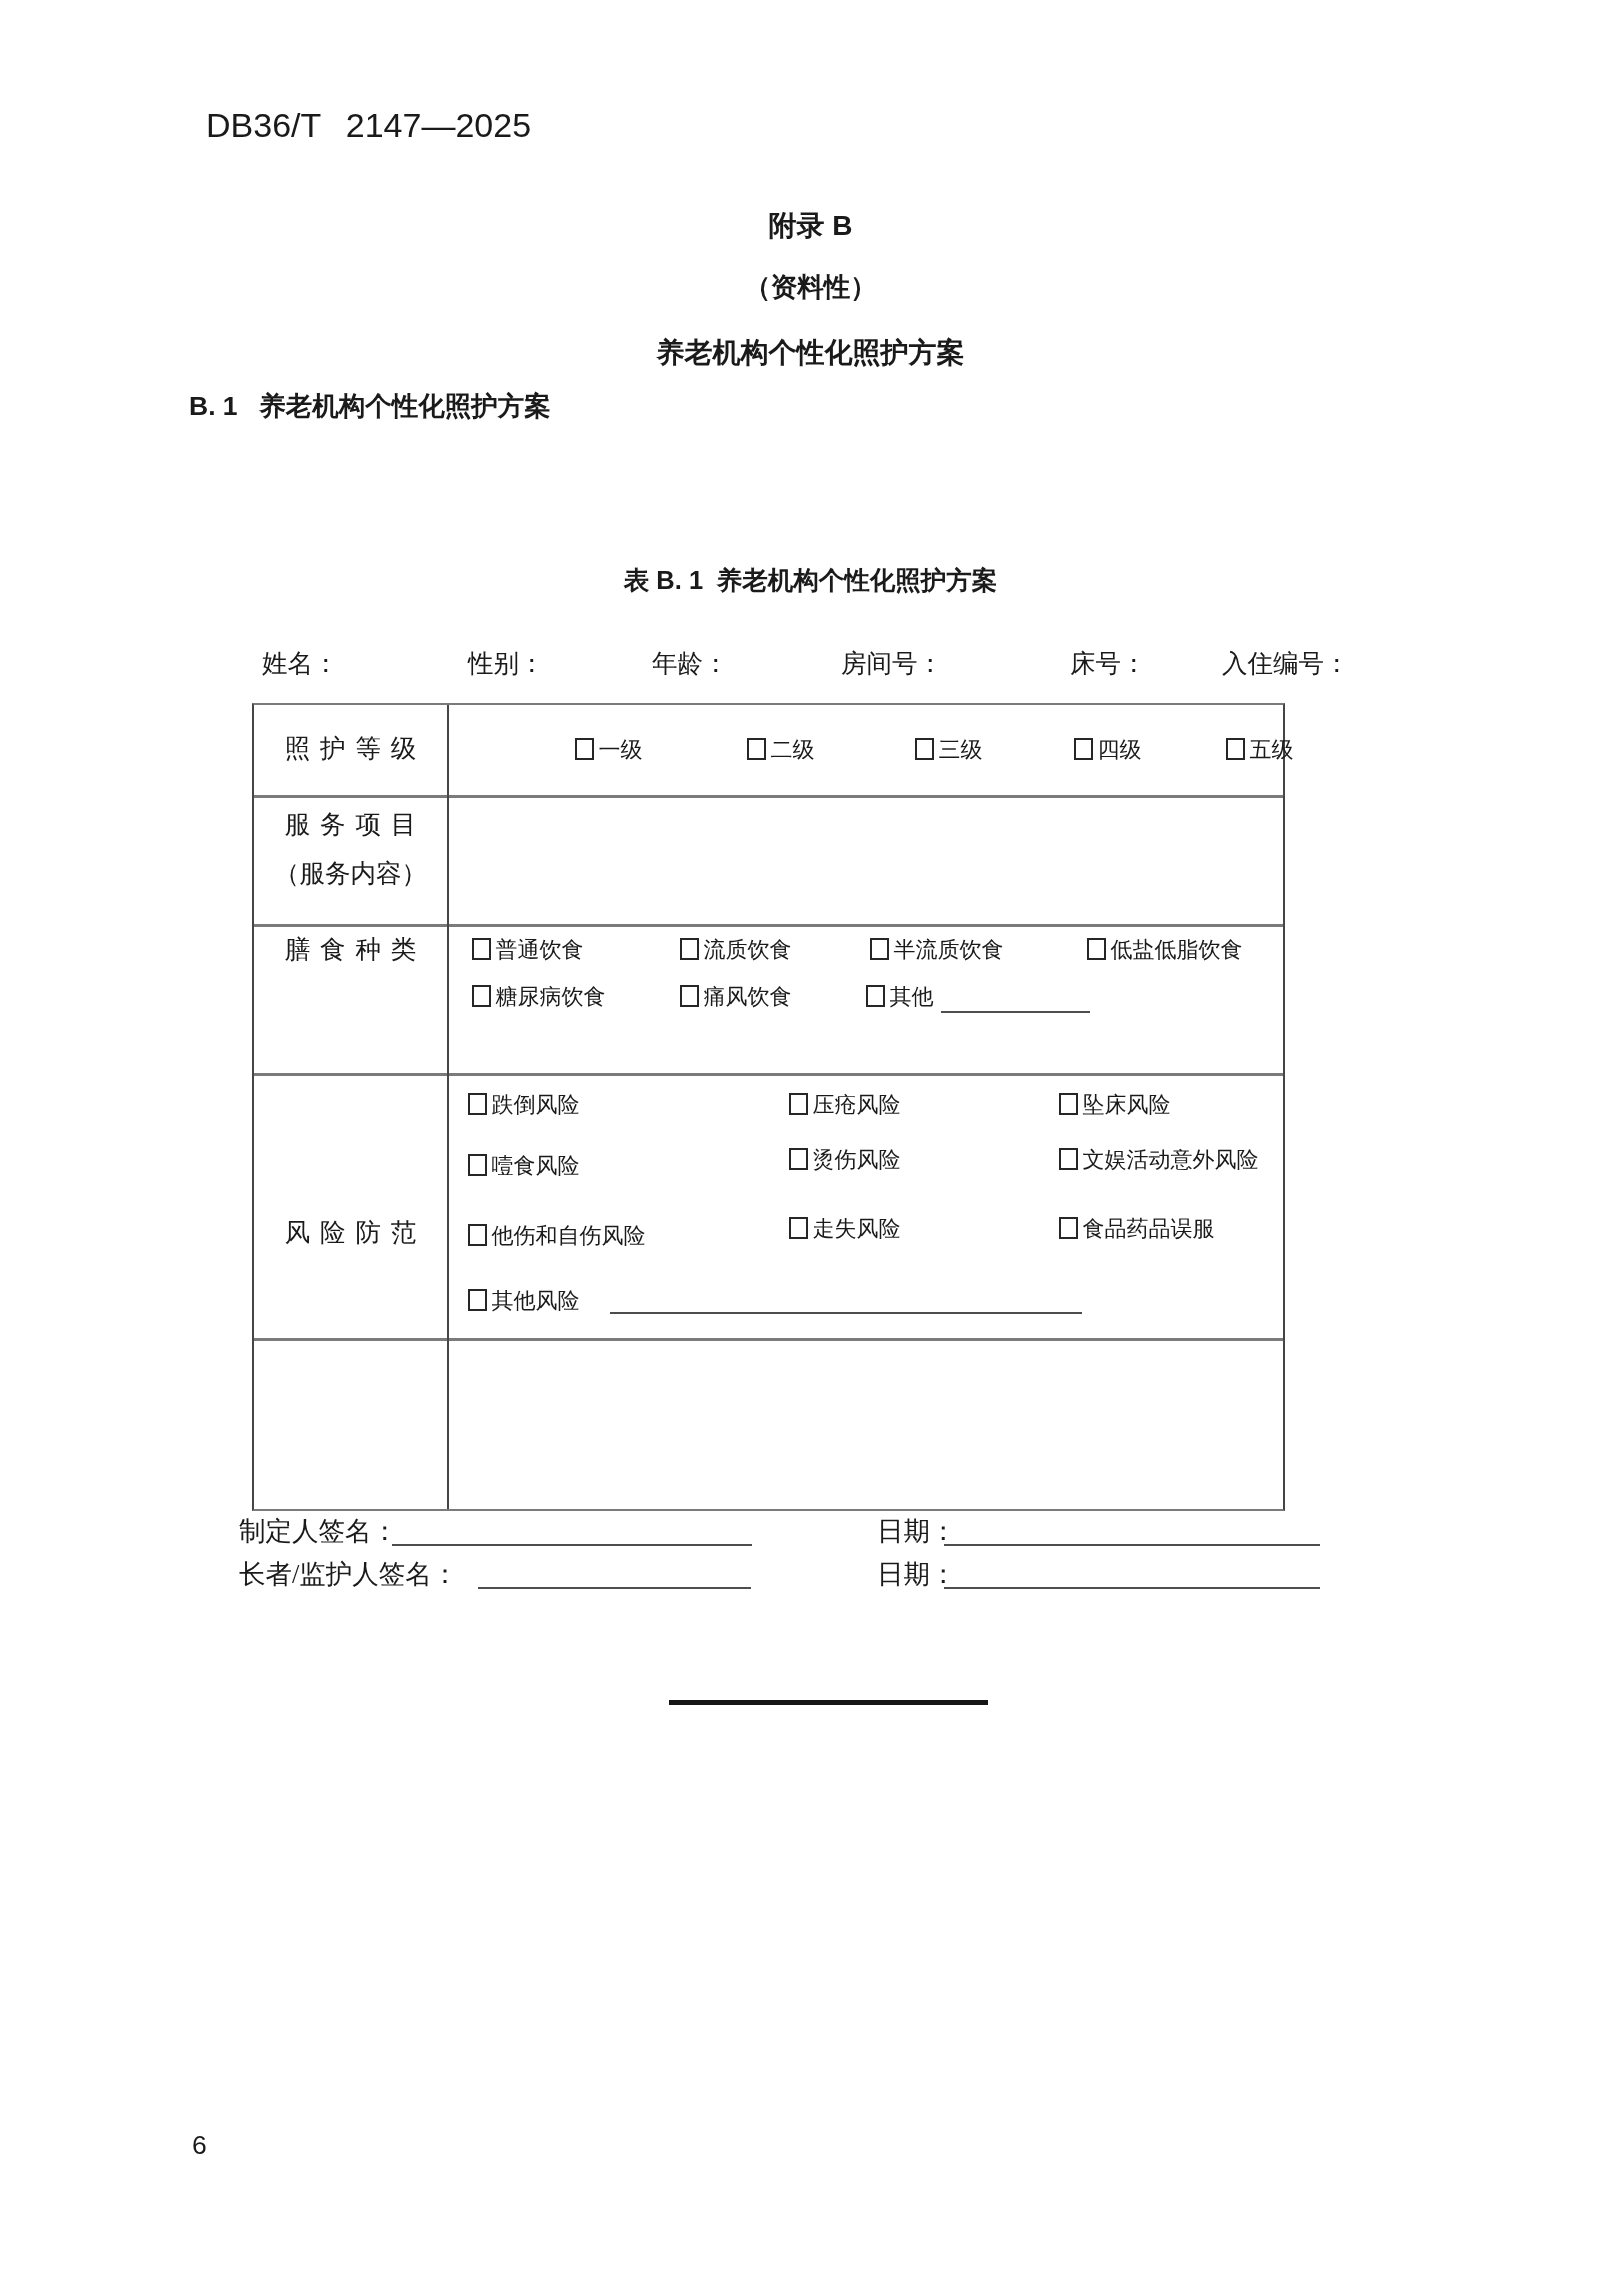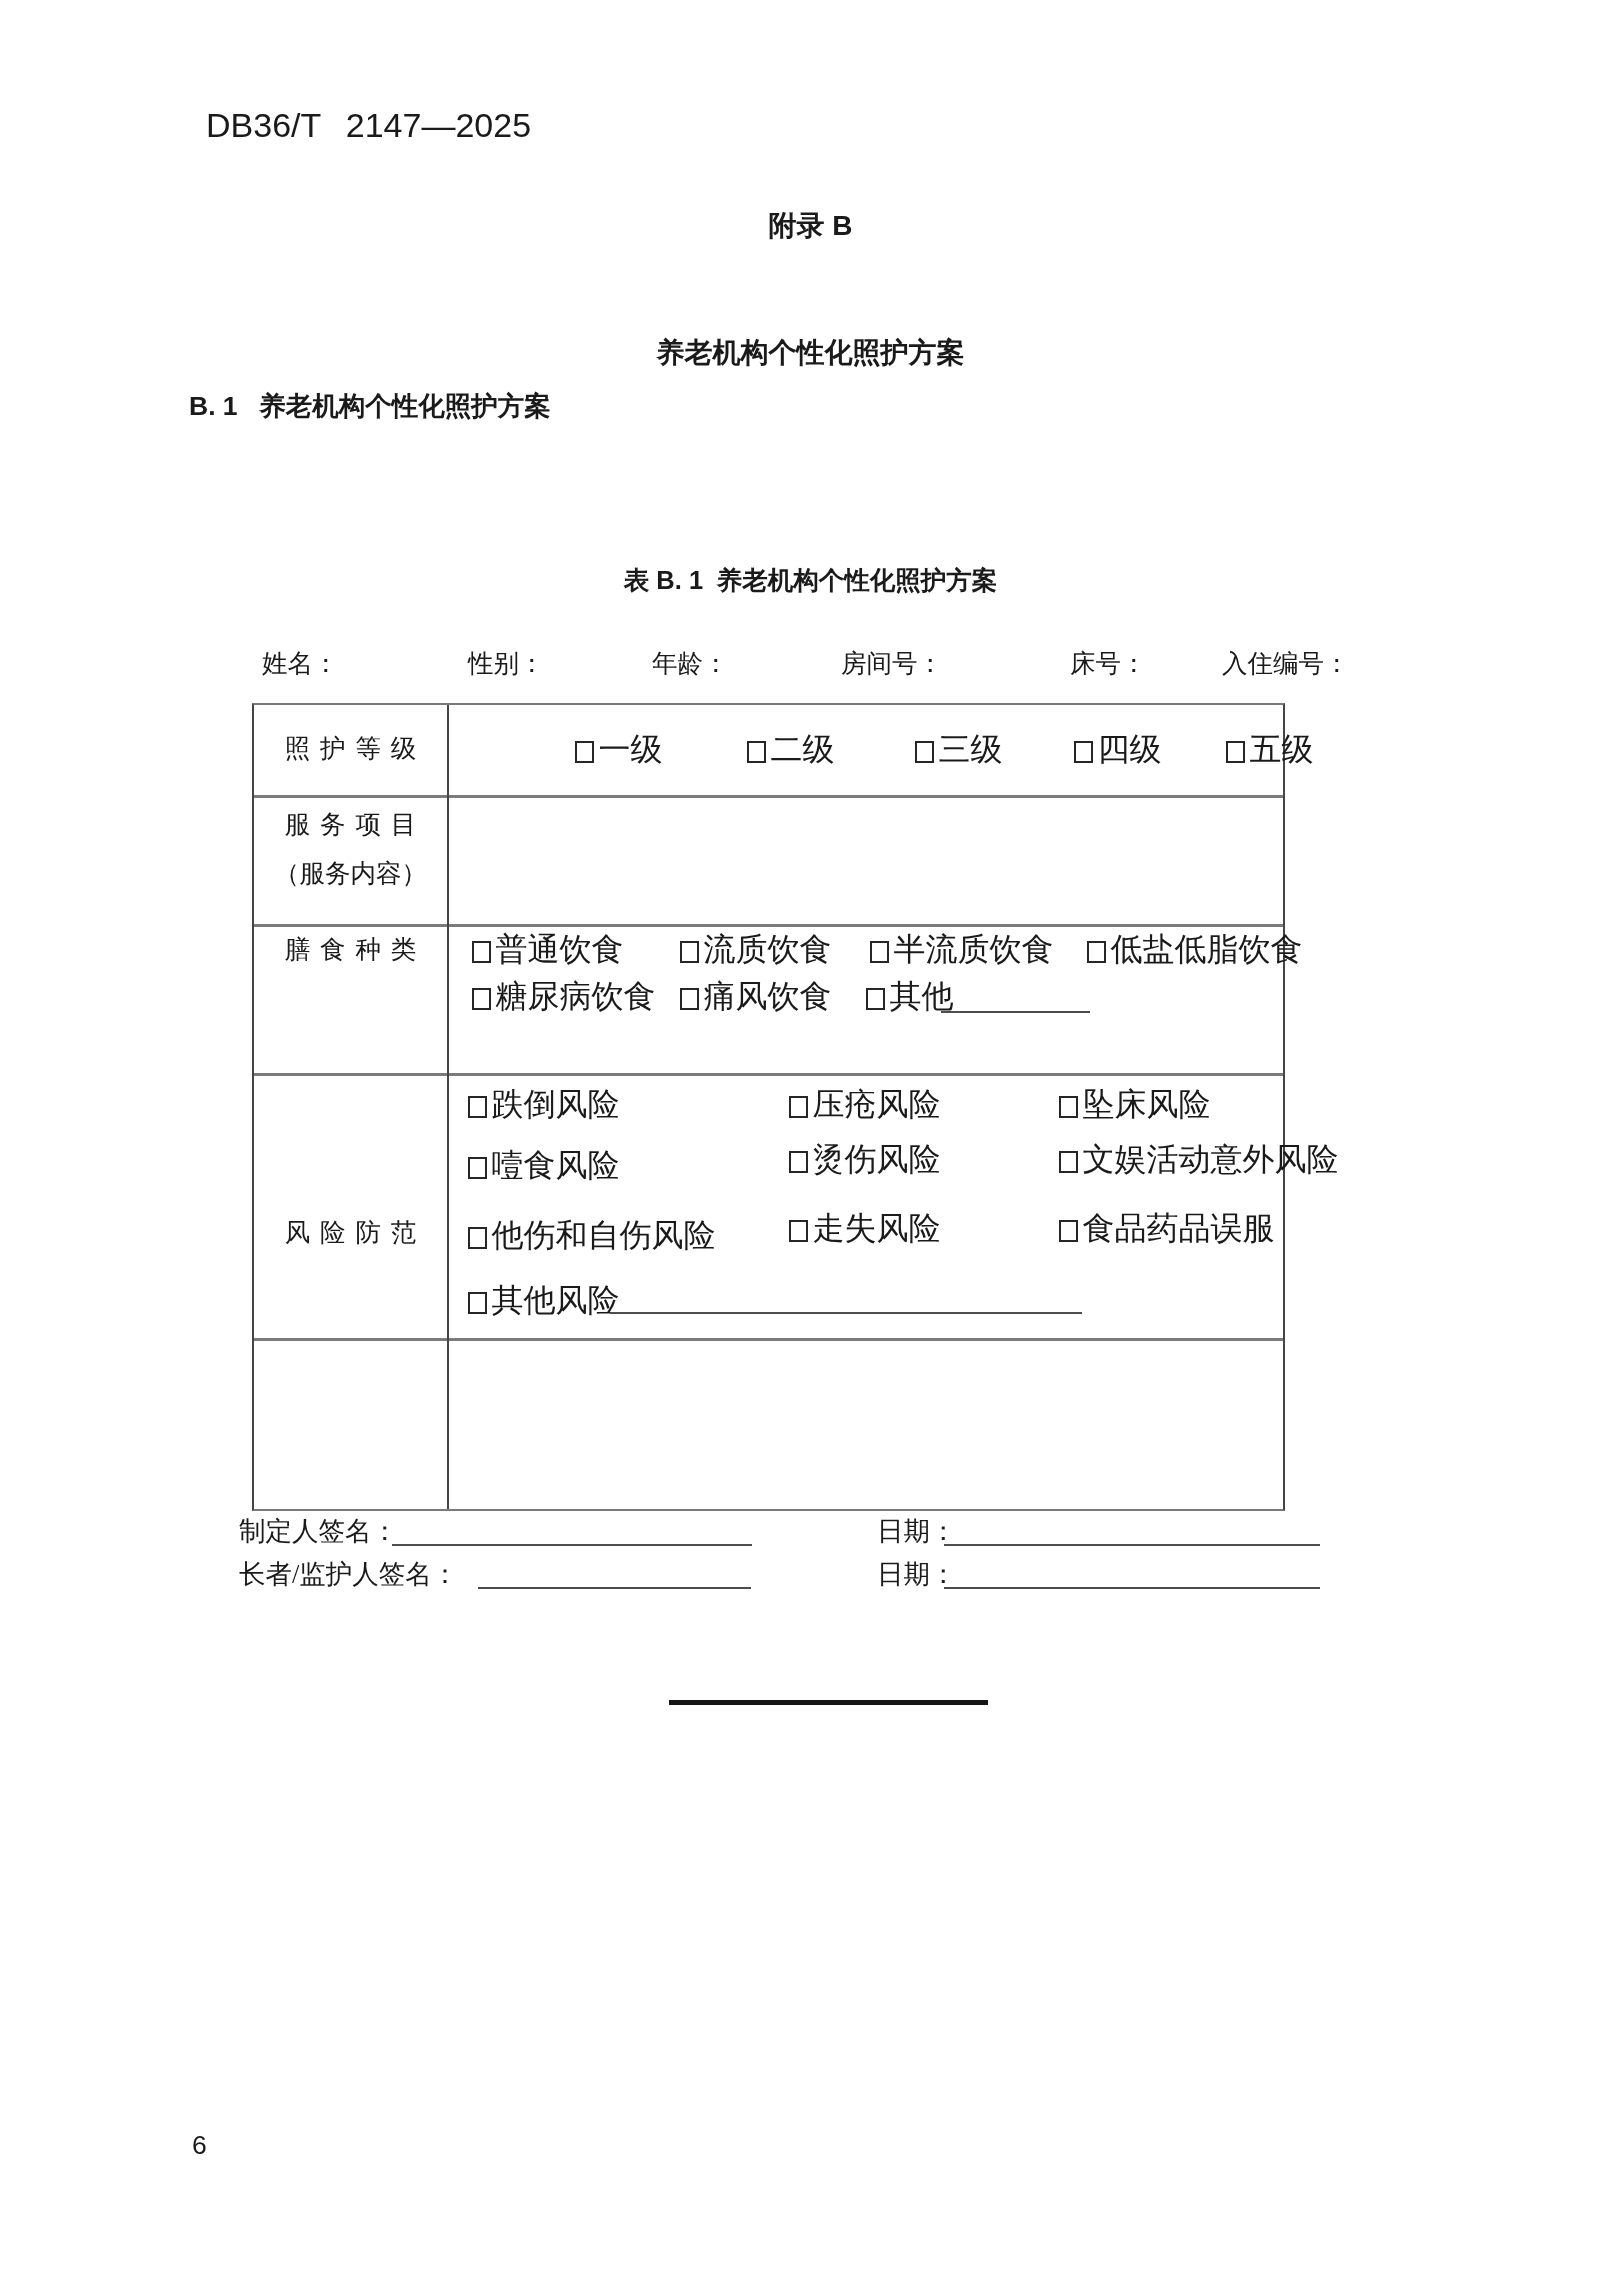--- a/index.html
+++ b/index.html
@@ -30,39 +30,40 @@
     position:absolute;left:252px;top:703px;width:1033px;height:808px;box-sizing:border-box;
     border-left:2px solid #454545;border-right:2px solid #454545;
     border-top:2.9px solid #7b7b7b;border-bottom:2.9px solid #7b7b7b;
   }
   .hline{position:absolute;left:0;right:0;height:2.9px;background:#7b7b7b;}
   .vline{position:absolute;top:0;bottom:0;left:193px;width:2px;background:#454545;}
   .col1-label{position:absolute;left:0;width:193px;text-align:center;font-size:25.5px;line-height:33px;}
   .ls{letter-spacing:9.8px;text-indent:9.8px;}
   .cell-area{position:absolute;}
 
-  .cb-item{position:absolute;white-space:nowrap;font-size:32px;line-height:33px;}
+  .cb-item{position:absolute;white-space:nowrap;font-size:22px;line-height:33px;}
   .cb{
     display:inline-block;width:18.6px;height:21.6px;box-sizing:border-box;
     border:2px solid #262626;margin-right:4.9px;vertical-align:-2.9px;background:#fff;
   }
   .blank{position:absolute;height:0;border-bottom:2px solid #4d4d4d;}
 
   .sig{position:absolute;font-size:26.5px;line-height:35px;white-space:nowrap;}
   .end-rule{position:absolute;left:669px;top:1700px;width:319px;height:4.9px;background:#161616;}
   .page-num{left:192px;top:2129px;font-size:26.5px;line-height:33px;}
 </style>
 </head>
 <body>
 
 <div class="page">
 
   <div class="abs sans doc-code nowrap">DB36/T 2147—2025</div>
 
   <div class="abs sans bold centered h-appendix">附录 B</div>
+  <div class="abs sans bold centered h-kind">（资料性）</div>
   <div class="abs sans bold centered h-title">养老机构个性化照护方案</div>
 
   <div class="abs sans bold h-section nowrap">
     <span class="num">B. 1</span><span>养老机构个性化照护方案</span>
   </div>
 
 
   <div class="abs sans bold centered caption">
     <span class="num">表 B. 1</span><span>养老机构个性化照护方案</span>
   </div>

